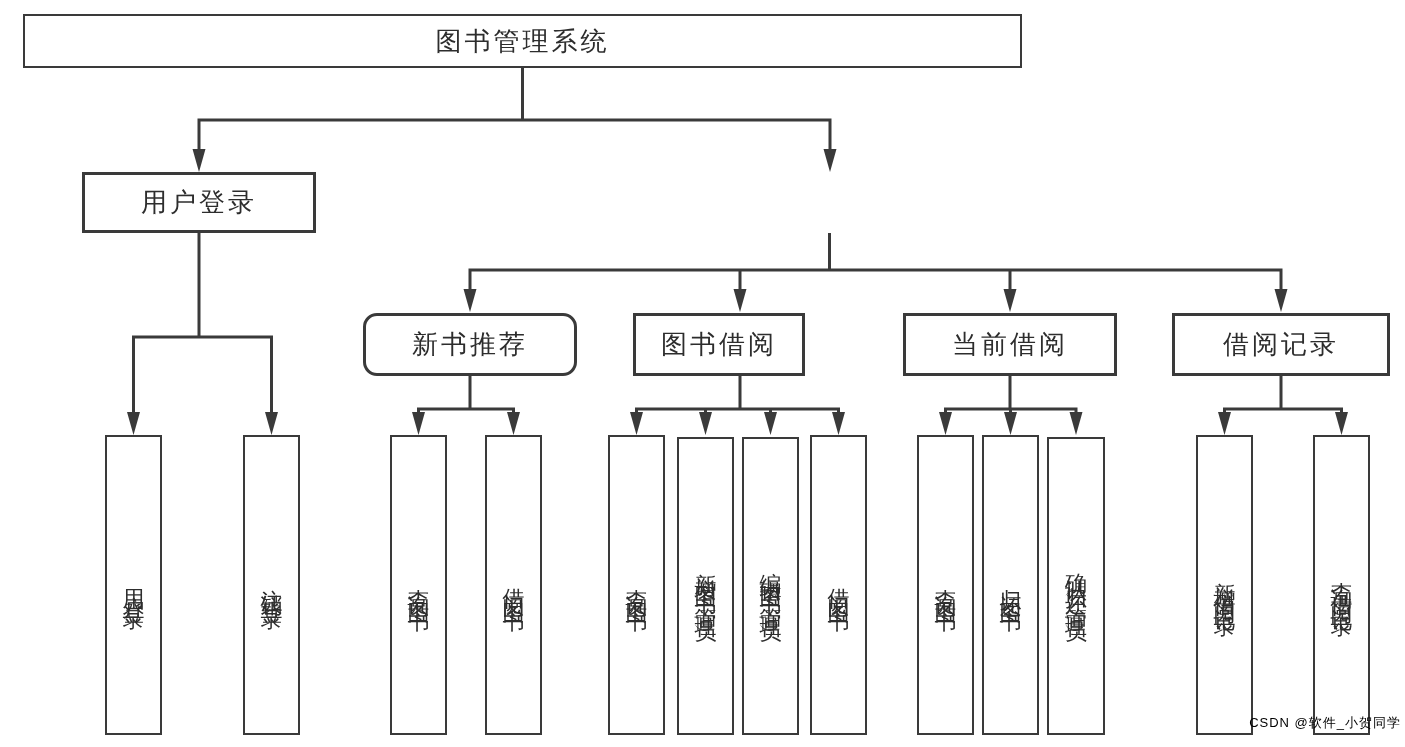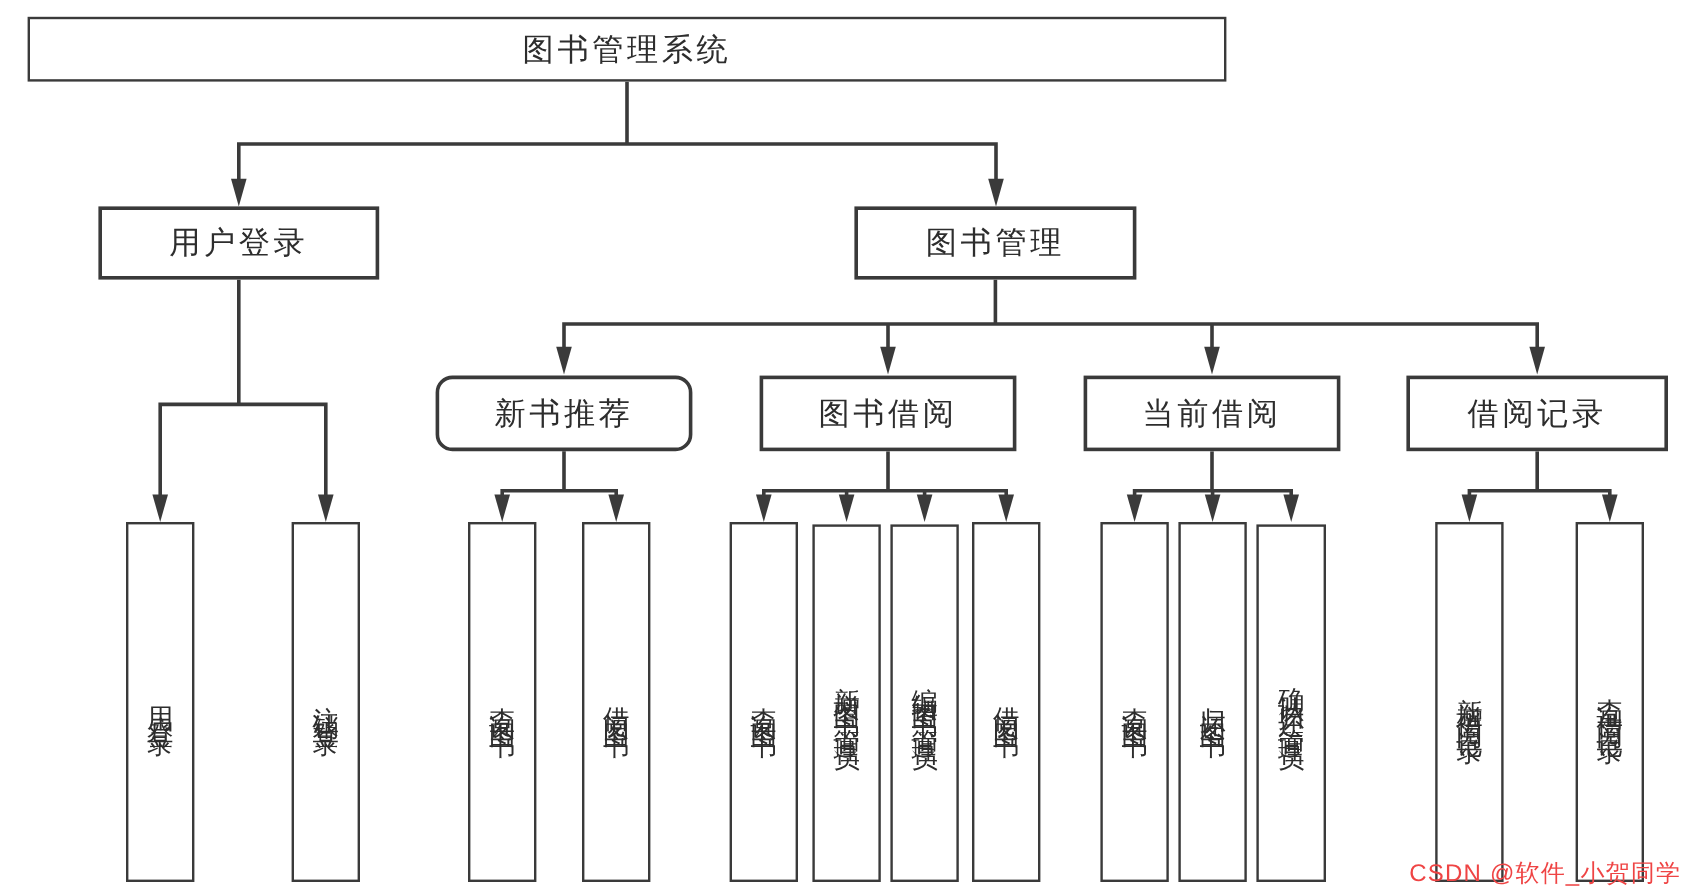--- a/index.html
+++ b/index.html
@@ -38,23 +38,23 @@
     writing-mode: vertical-rl;
     text-orientation: mixed;
     font-size: 22px;
     letter-spacing: 7px;
     line-height: 1;
   }
   #watermark {
     position: absolute;
     right: 4px;
     top: 714px;
-    font-size: 20px;
+    font-size: 13px;
     letter-spacing: 1px;
-    color: #ef4444;
+    color: #000000;
     z-index: 3;
     white-space: nowrap;
   }
 </style>
 </head>
 <body>
 
 <div id="stage">
 
   <svg id="connectors" viewBox="0 0 1405 747" xmlns="http://www.w3.org/2000/svg">
@@ -90,28 +90,25 @@
     </g>
   </svg>
 
   <div class="box" style="left:23px; top:14px; width:999px; height:54px; border-width:2px;">
     <span class="hlabel">图书管理系统</span>
   </div>
 
   <div class="box" style="left:82px; top:172px; width:234px; height:61px;">
     <span class="hlabel">用户登录</span>
   </div>
-  <div class="box" style="left:712px; top:172px; width:235px; height:61px;">
-    <span class="hlabel">图书管理</span>
-  </div>
 
   <div class="box" style="left:363px; top:313px; width:214px; height:63px;border-radius:14px;">
     <span class="hlabel">新书推荐</span>
   </div>
-  <div class="box" style="left:633px; top:313px; width:214px; height:63px;">
+  <div class="box" style="left:633px; top:313px; width:172px; height:63px;">
     <span class="hlabel">图书借阅</span>
   </div>
   <div class="box" style="left:903px; top:313px; width:214px; height:63px;">
     <span class="hlabel">当前借阅</span>
   </div>
   <div class="box" style="left:1172px; top:313px; width:218px; height:63px;">
     <span class="hlabel">借阅记录</span>
   </div>
 
   <div class="box leaf" style="left:105px; top:435px; width:57px; height:300px;">

